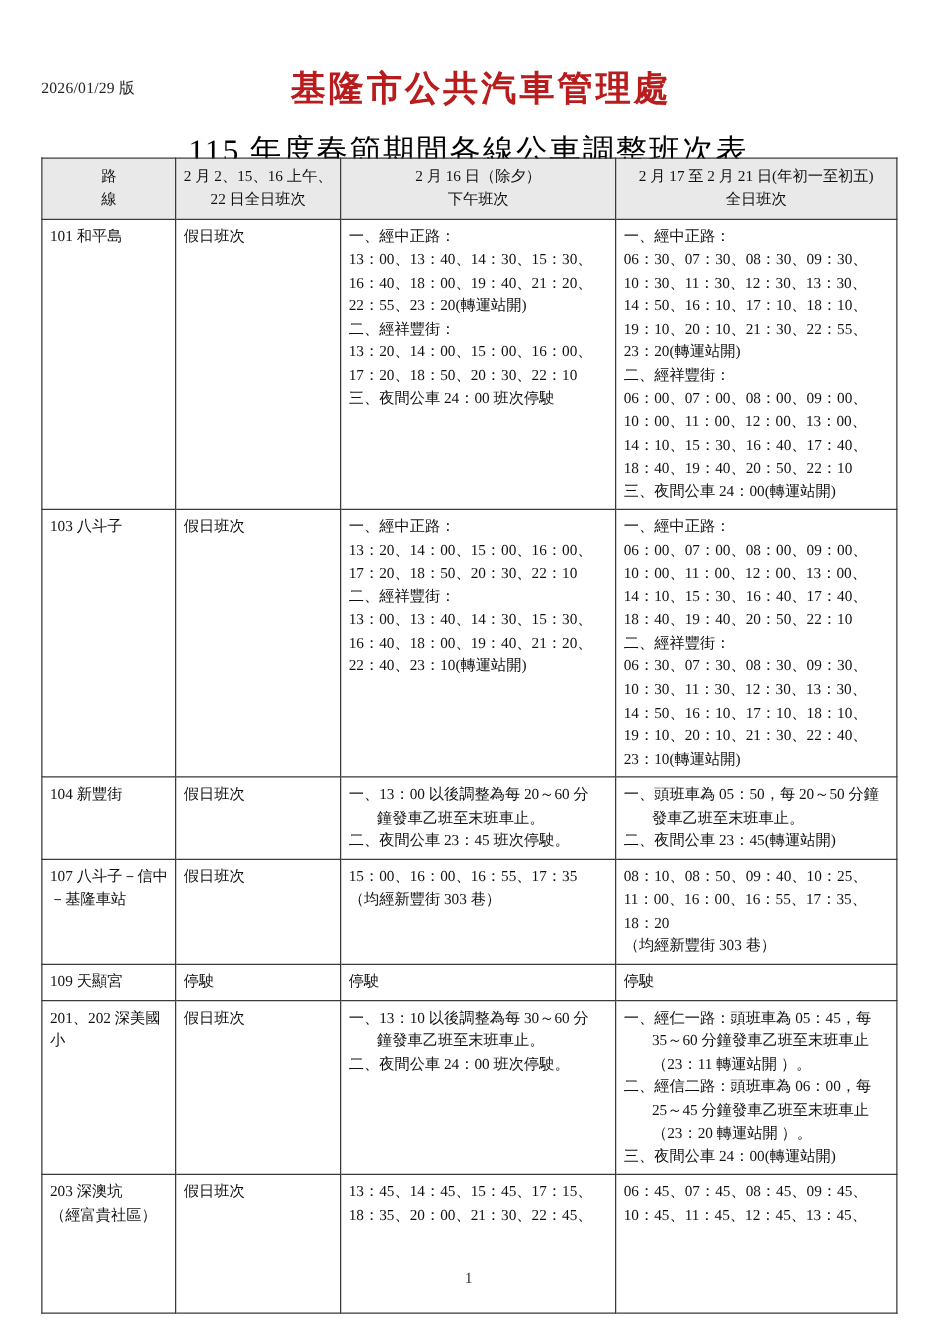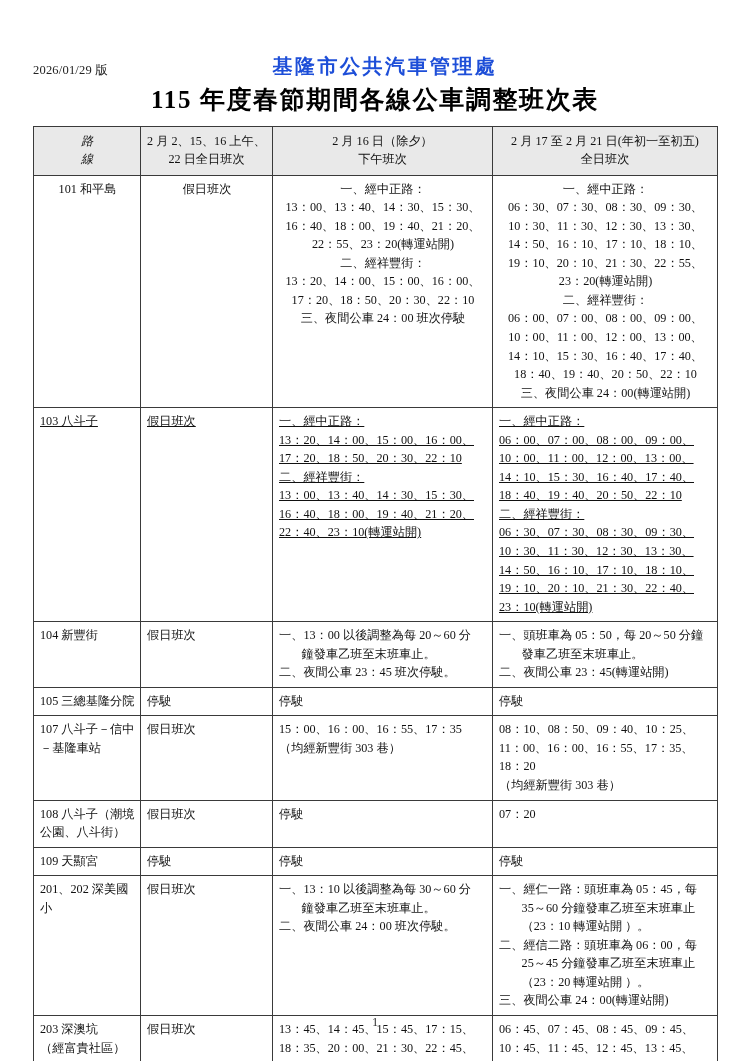--- a/index.html
+++ b/index.html
@@ -33,33 +33,33 @@
     white-space: nowrap;
   }
   .titles {
     position: absolute;
     left: 0;
     top: 54px;
     width: 750px;
     text-align: center;
   }
   .title-main {
-    font-size: 20px;
+    font-size: 28px;
     font-weight: bold;
     letter-spacing: 2.5px;
     line-height: 1.25;
-    color: #1d4ed8;
+    color: #b91c1c;
     padding-left: 20px;
   }
   .title-sub {
     font-size: 25px;
-    font-weight: bold;
+    font-weight: normal;
     letter-spacing: 1.6px;
     line-height: 1.35;
-    margin-top: 4px;
+    margin-top: 16px;
     color: #000;
   }
 
   
   .sched-table {
     position: absolute;
     left: 33px;
     top: 126px;
     width: 684px;
     border-collapse: collapse;
@@ -85,21 +85,20 @@
   }
   .col-route   { width: 107px; }
   .col-d1      { width: 132px; }
   .col-d2      { width: 220px; }
   .col-d3      { width: 225px; }
 
   .hdr-route-label {
     letter-spacing: 14px;
     padding-left: 14px;
     display: inline-block;
-    font-style: italic;
   }
   .hdr-l1 { display: block; }
   .hdr-l2 { display: block; }
 
   .cell-lines > span {
     display: block;
     white-space: pre-wrap;
   }
   .cell-lines > span.ind {
     padding-left: 1.85em;
@@ -151,21 +150,21 @@
           <span class="hdr-l1">2 月 16 日（除夕）</span>
           <span class="hdr-l2">下午班次</span>
         </th>
         <th>
           <span class="hdr-l1">2 月 17 至 2 月 21 日(年初一至初五)</span>
           <span class="hdr-l2">全日班次</span>
         </th>
       </tr>
     </thead>
     <tbody id="table-body">
-        <tr style="height: 192px; text-align: center;">
+        <tr style="height: 192px;">
           <td class="route-cell">101 和平島</td>
           <td class="cell-lines">
             <span>假日班次</span>
           </td>
           <td class="cell-lines">
             <span>一、經中正路：</span>
             <span>13：00、13：40、14：30、15：30、</span>
             <span>16：40、18：00、19：40、21：20、</span>
             <span>22：55、23：20(轉運站開)</span>
             <span>二、經祥豐街：</span>
@@ -181,21 +180,21 @@
             <span>19：10、20：10、21：30、22：55、</span>
             <span>23：20(轉運站開)</span>
             <span>二、經祥豐街：</span>
             <span>06：00、07：00、08：00、09：00、</span>
             <span>10：00、11：00、12：00、13：00、</span>
             <span>14：10、15：30、16：40、17：40、</span>
             <span>18：40、19：40、20：50、22：10</span>
             <span>三、夜間公車 24：00(轉運站開)</span>
           </td>
         </tr>
-        <tr style="height: 181px; text-decoration: underline;">
+        <tr style="height: 181px;">
           <td class="route-cell">103 八斗子</td>
           <td class="cell-lines">
             <span>假日班次</span>
           </td>
           <td class="cell-lines">
             <span>一、經中正路：</span>
             <span>13：20、14：00、15：00、16：00、</span>
             <span>17：20、18：50、20：30、22：10</span>
             <span>二、經祥豐街：</span>
             <span>13：00、13：40、14：30、15：30、</span>
@@ -225,62 +224,37 @@
             <span>一、13：00 以後調整為每 20～60 分</span>
             <span class="ind">鐘發車乙班至末班車止。</span>
             <span>二、夜間公車 23：45 班次停駛。</span>
           </td>
           <td class="cell-lines">
             <span>一、頭班車為 05：50，每 20～50 分鐘</span>
             <span class="ind">發車乙班至末班車止。</span>
             <span>二、夜間公車 23：45(轉運站開)</span>
           </td>
         </tr>
-        <tr style="height: 23px;">
-          <td class="route-cell">105 三總基隆分院</td>
-          <td class="cell-lines">
-            <span>停駛</span>
-          </td>
-          <td class="cell-lines">
-            <span>停駛</span>
-          </td>
-          <td class="cell-lines">
-            <span>停駛</span>
-          </td>
-        </tr>
         <tr style="height: 67px;">
           <td class="route-cell">107 八斗子－信中
 －基隆車站</td>
           <td class="cell-lines">
             <span>假日班次</span>
           </td>
           <td class="cell-lines">
             <span>15：00、16：00、16：55、17：35</span>
             <span>（均經新豐街 303 巷）</span>
           </td>
           <td class="cell-lines">
             <span>08：10、08：50、09：40、10：25、</span>
             <span>11：00、16：00、16：55、17：35、</span>
             <span>18：20</span>
             <span>（均經新豐街 303 巷）</span>
           </td>
         </tr>
-        <tr style="height: 34px;">
-          <td class="route-cell">108 八斗子（潮境
-公園、八斗街）</td>
-          <td class="cell-lines">
-            <span>假日班次</span>
-          </td>
-          <td class="cell-lines">
-            <span>停駛</span>
-          </td>
-          <td class="cell-lines">
-            <span>07：20</span>
-          </td>
-        </tr>
         <tr style="height: 24px; margin-left: 48px;">
           <td class="route-cell">109 天顯宮</td>
           <td class="cell-lines">
             <span>停駛</span>
           </td>
           <td class="cell-lines">
             <span>停駛</span>
           </td>
           <td class="cell-lines">
             <span>停駛</span>
@@ -292,21 +266,21 @@
             <span>假日班次</span>
           </td>
           <td class="cell-lines">
             <span>一、13：10 以後調整為每 30～60 分</span>
             <span class="ind">鐘發車乙班至末班車止。</span>
             <span>二、夜間公車 24：00 班次停駛。</span>
           </td>
           <td class="cell-lines">
             <span>一、經仁一路：頭班車為 05：45，每</span>
             <span class="ind">35～60 分鐘發車乙班至末班車止</span>
-            <span class="ind">（23：10 轉運站開 ）。</span>
+            <span class="ind">（23：11 轉運站開 ）。</span>
             <span>二、經信二路：頭班車為 06：00，每</span>
             <span class="ind">25～45 分鐘發車乙班至末班車止</span>
             <span class="ind">（23：20 轉運站開 ）。</span>
             <span>三、夜間公車 24：00(轉運站開)</span>
           </td>
         </tr>
         <tr style="height: 111px;">
           <td class="route-cell">203 深澳坑
 （經富貴社區）</td>
           <td class="cell-lines">

